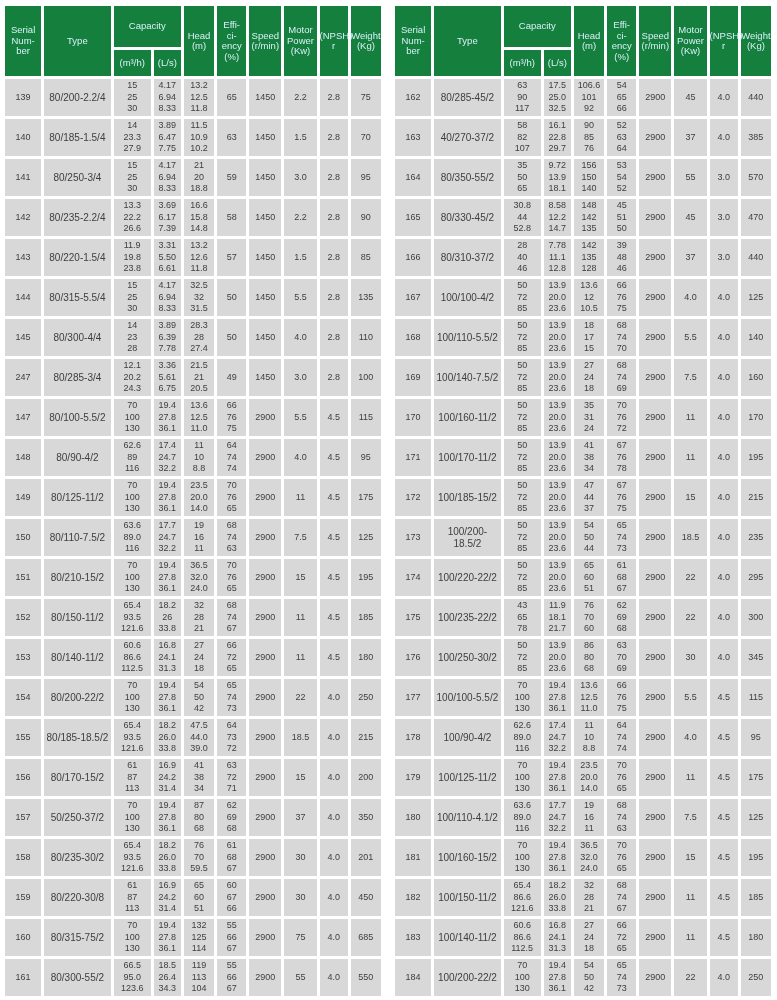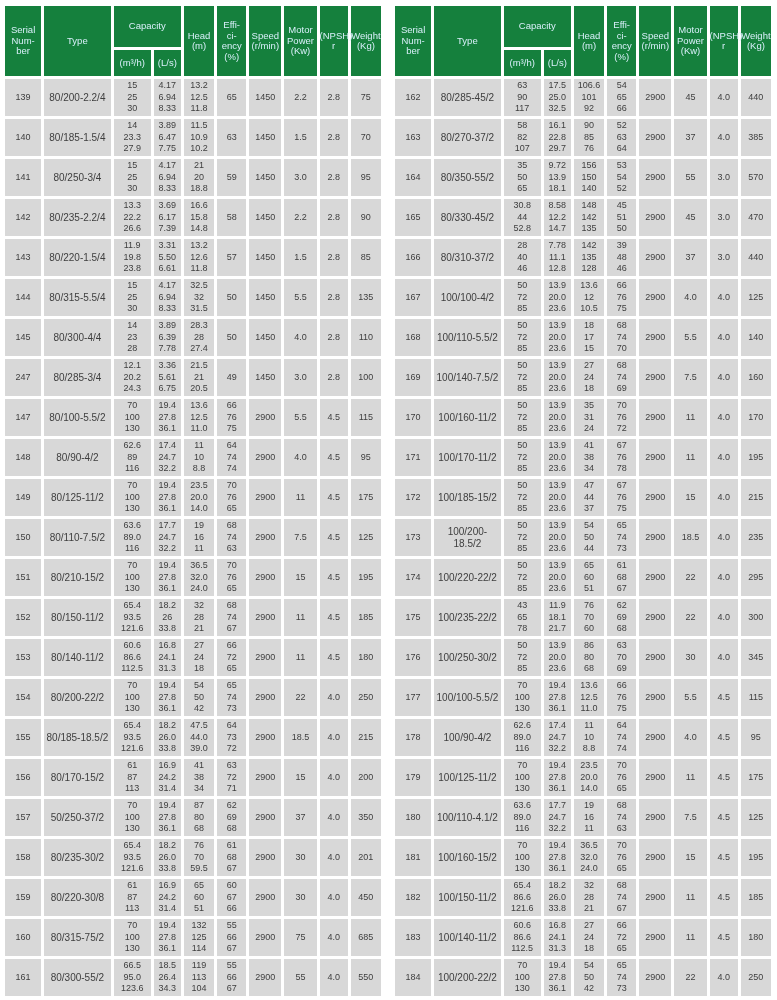--- a/index.html
+++ b/index.html
@@ -605,21 +605,21 @@
           <td>54
 65
 66</td>
           <td>2900</td>
           <td>45</td>
           <td>4.0</td>
           <td>440</td>
         </tr>
         <tr>
           <td>163</td>
-          <td class="type-cell">80/270-37/2</td>
+          <td class="type-cell">40/270-37/2</td>
           <td>58
 82
 107</td>
           <td>16.1
 22.8
 29.7</td>
           <td>90
 85
 76</td>
           <td>52

